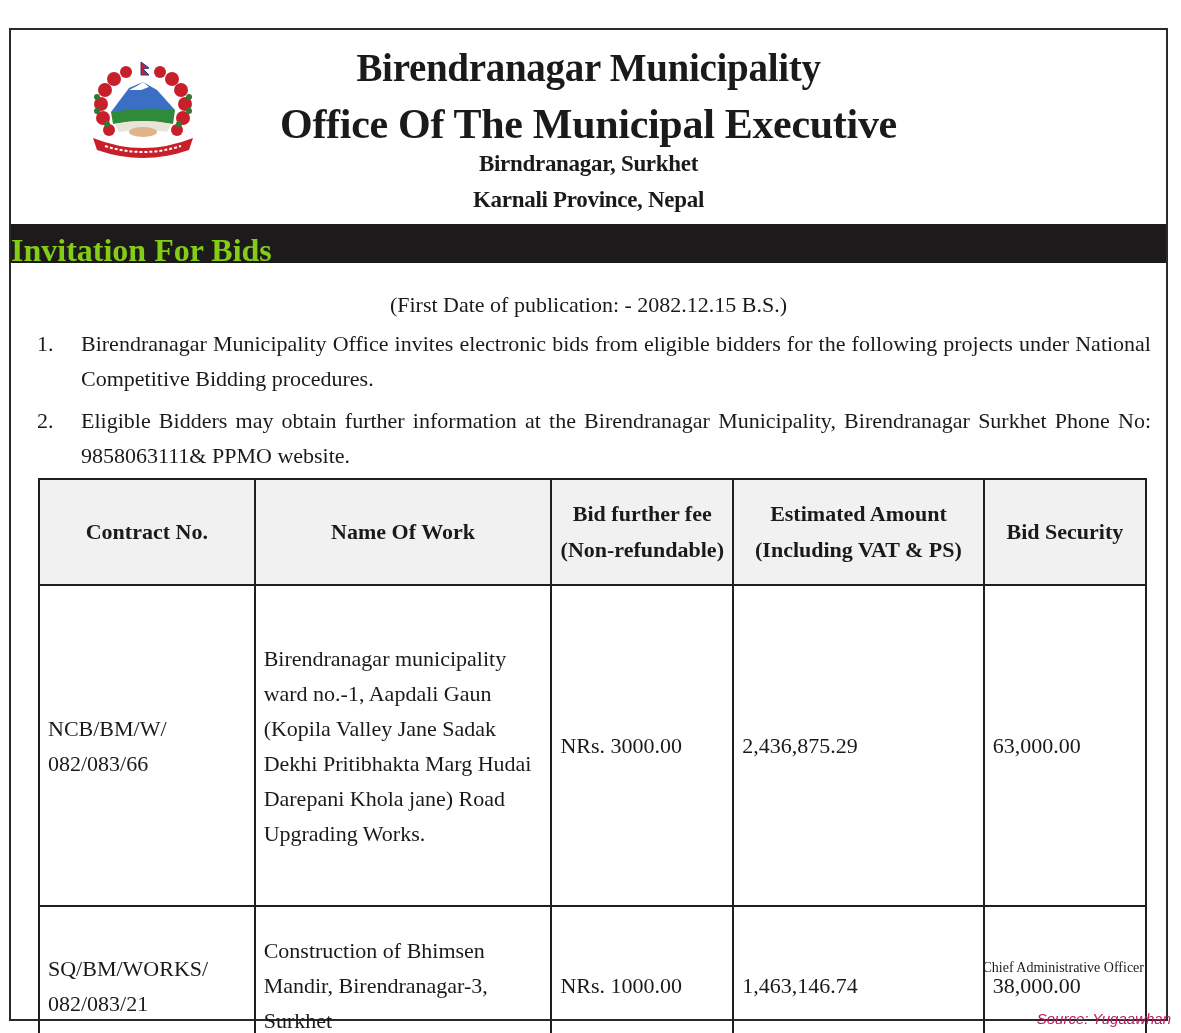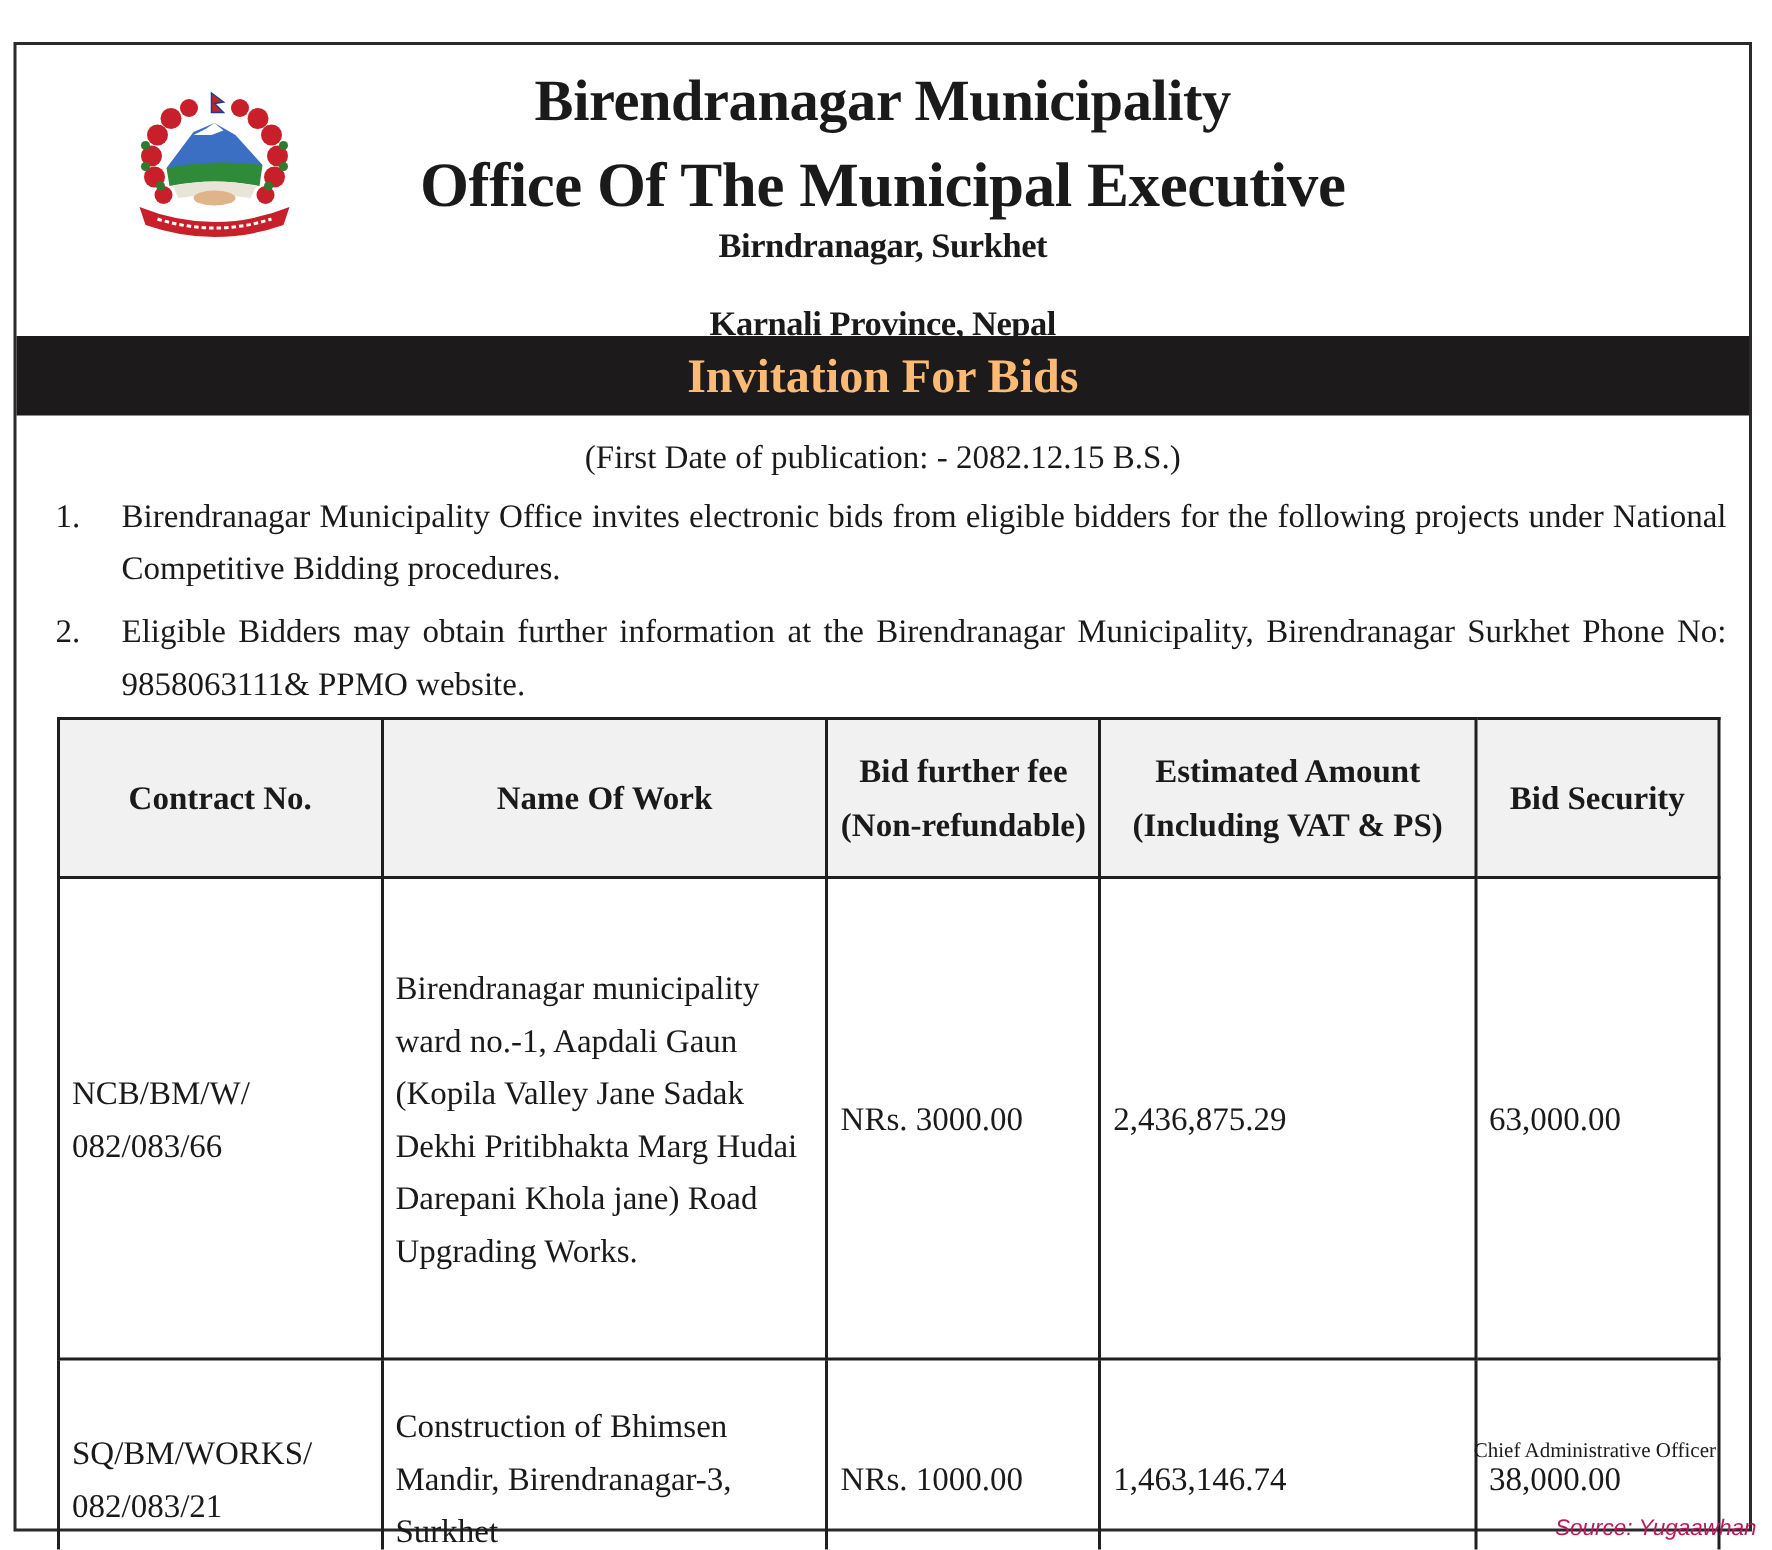--- a/index.html
+++ b/index.html
@@ -12,24 +12,24 @@
       border: 2px solid #2a2a2a; box-sizing: border-box; background: #fff; margin-top: 20px;
     }
     .emblem { position: absolute; left: 74px; top: 30px; width: 116px; height: 104px; }
     .head-title {
       position: absolute; left: 0; right: 0; text-align: center; font-weight: bold;
       letter-spacing: -0.3px;
     }
     .t1 { top: 16px; font-size: 39px; line-height: 44px; }
     .t2 { top: 70px; font-size: 42px; line-height: 48px; }
     .t3 { top: 120px; font-size: 23px; line-height: 28px; }
-    .t4 { top: 172px; font-size: 23px; line-height: 28px; }
+    .t4 { top: 156px; font-size: 23px; line-height: 28px; }
     .banner {
-      position: absolute; left: 0; right: 0; top: 194px; height: 53px;
-      background: #1c1a1b; color: #fdba74; text-align: center;
+      position: absolute; left: 0; right: 0; top: 194px; height: 39px;
+      background: #1c1a1b; color: #84cc16; text-align: left;
       font-weight: bold; font-size: 32px; line-height: 53px;
     }
     .pubdate {
       position: absolute; left: 0; right: 0; top: 260px; text-align: center;
       font-weight: normal; font-size: 22px; line-height: 30px;
     }
     .para {
       position: absolute; left: 26px; width: 1114px; font-size: 22px; line-height: 35px;
     }
     .para .num { position: absolute; left: 0; top: 0; }

